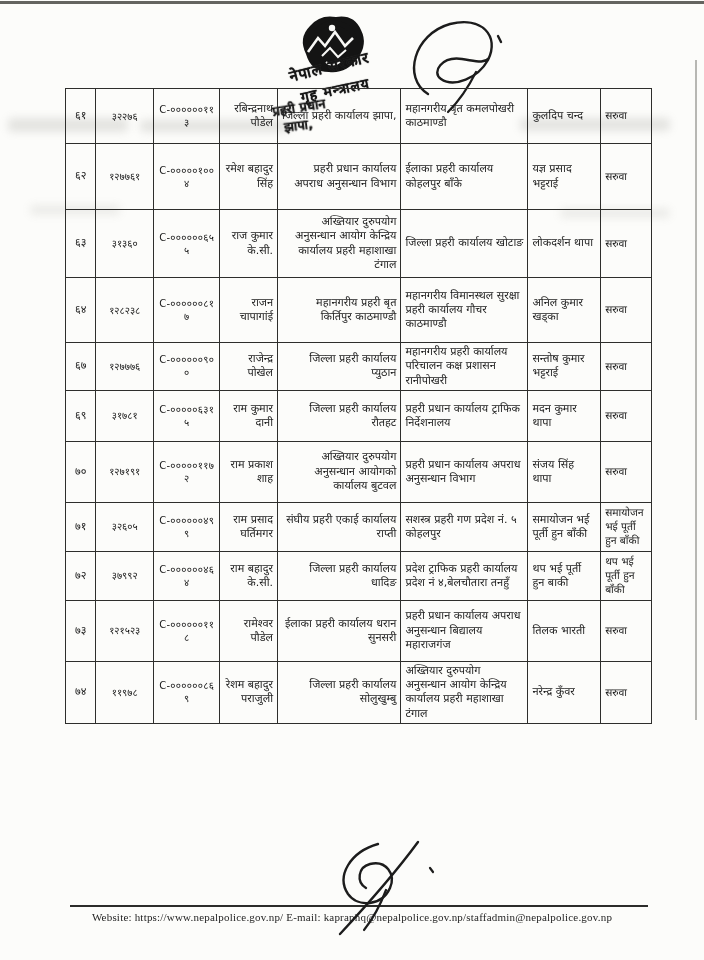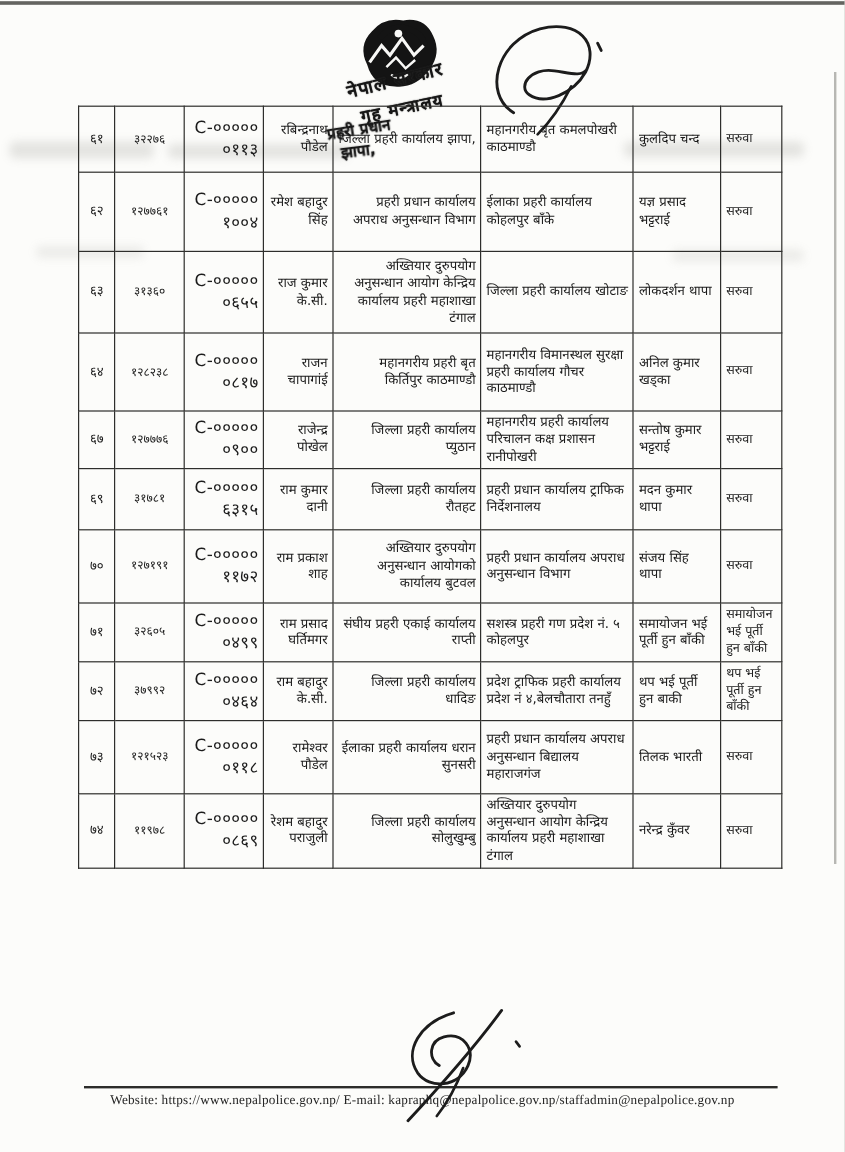--- a/index.html
+++ b/index.html
@@ -47,21 +47,21 @@
   table.roster td{
     border:1.6px solid #2e2e2c;
     padding:2px 4px;
     vertical-align:middle;
     line-height:1.3;
     overflow:hidden;
     word-break:break-word;
   }
   .c-sn{width:4.3%;text-align:center;}
   .c-staff{width:9.5%;text-align:center;font-size:10px;}
-  .c-reg{width:11.2%;text-align:right;font-size:14px;letter-spacing:.3px;}
+  .c-reg{width:11.2%;text-align:center;font-size:10px;letter-spacing:.3px;}
   .c-name{width:9.5%;text-align:right;}
   .c-from{width:22.1%;text-align:right;}
   .c-to{width:22.8%;text-align:left;}
   .c-rec{width:12.4%;text-align:left;}
   .c-remarks{width:8.2%;text-align:left;font-size:10.5px;margin-left:28px;}
   tr:nth-child(1) td{height:50px;}
   tr:nth-child(2) td{height:61px;}
   tr:nth-child(3) td{height:63px;}
   tr:nth-child(4) td{height:60px;}
   tr:nth-child(5) td{height:40px;}

